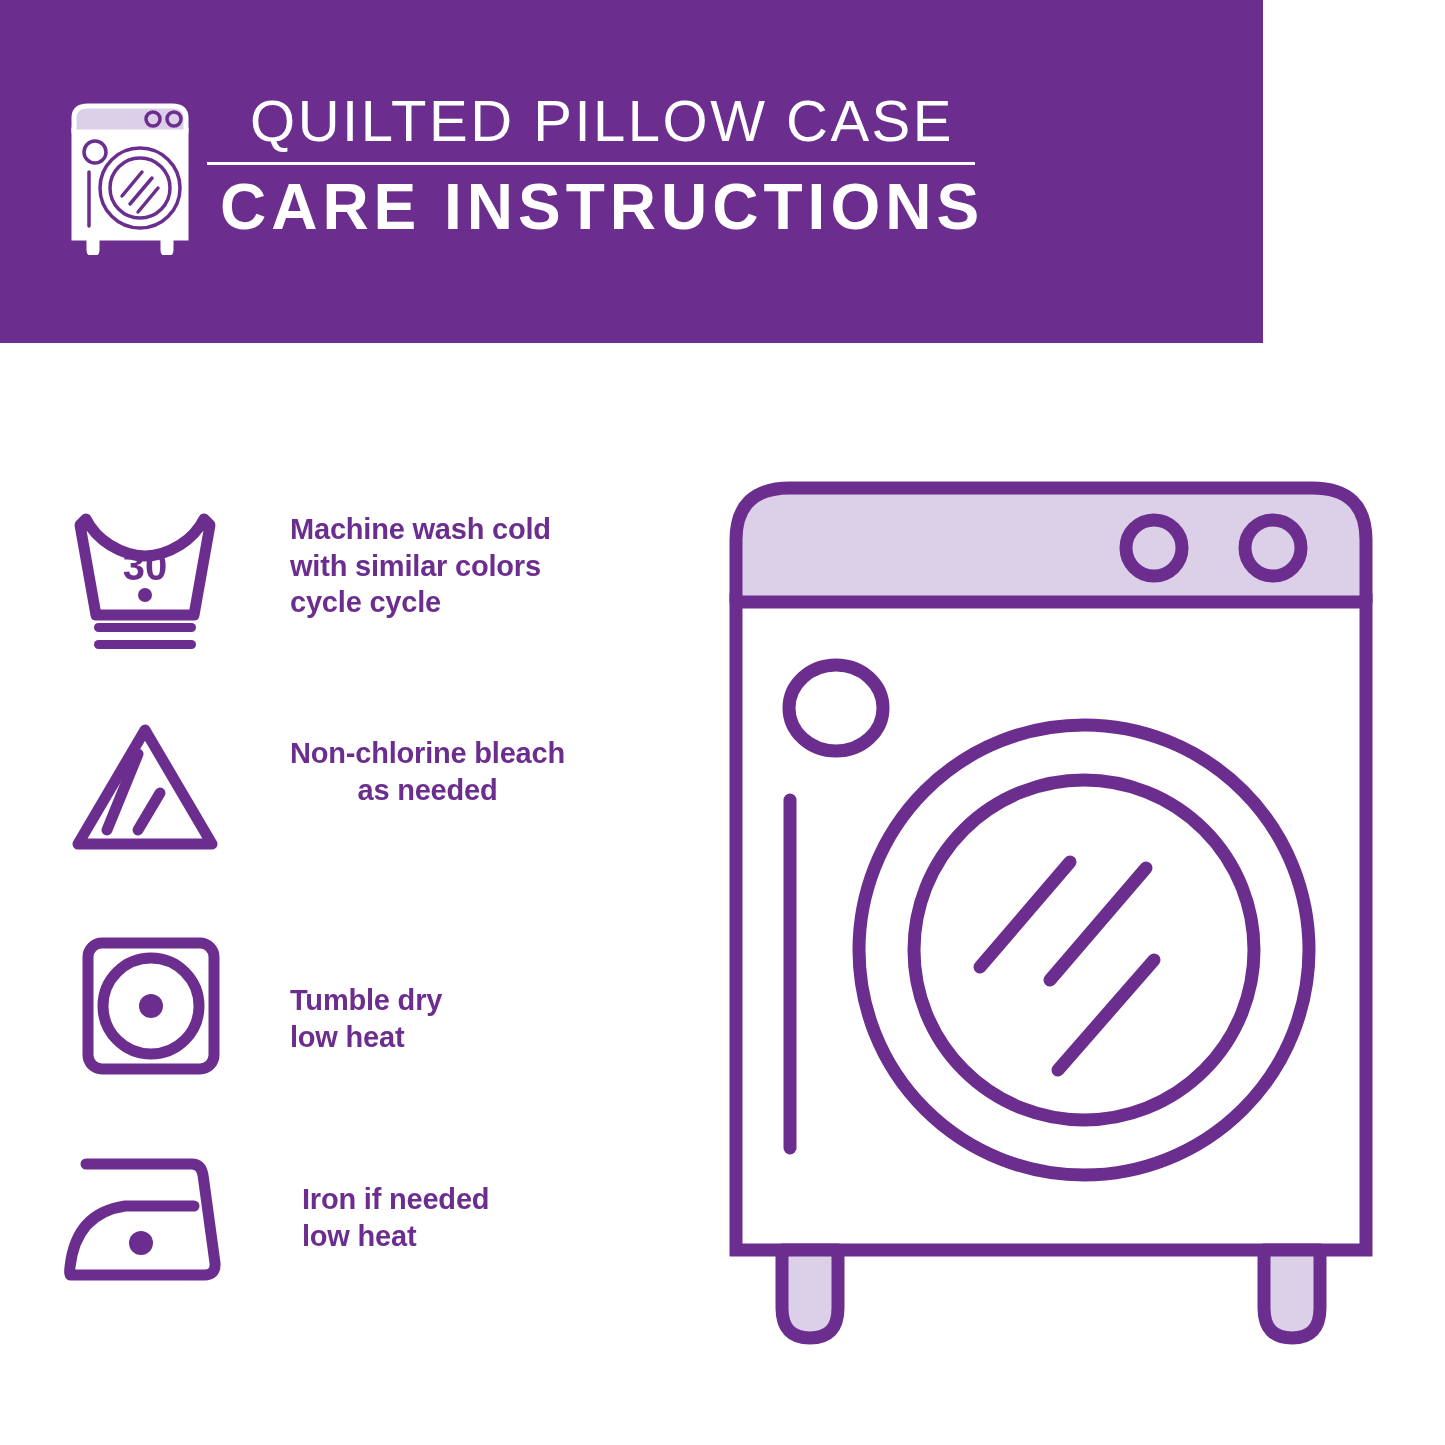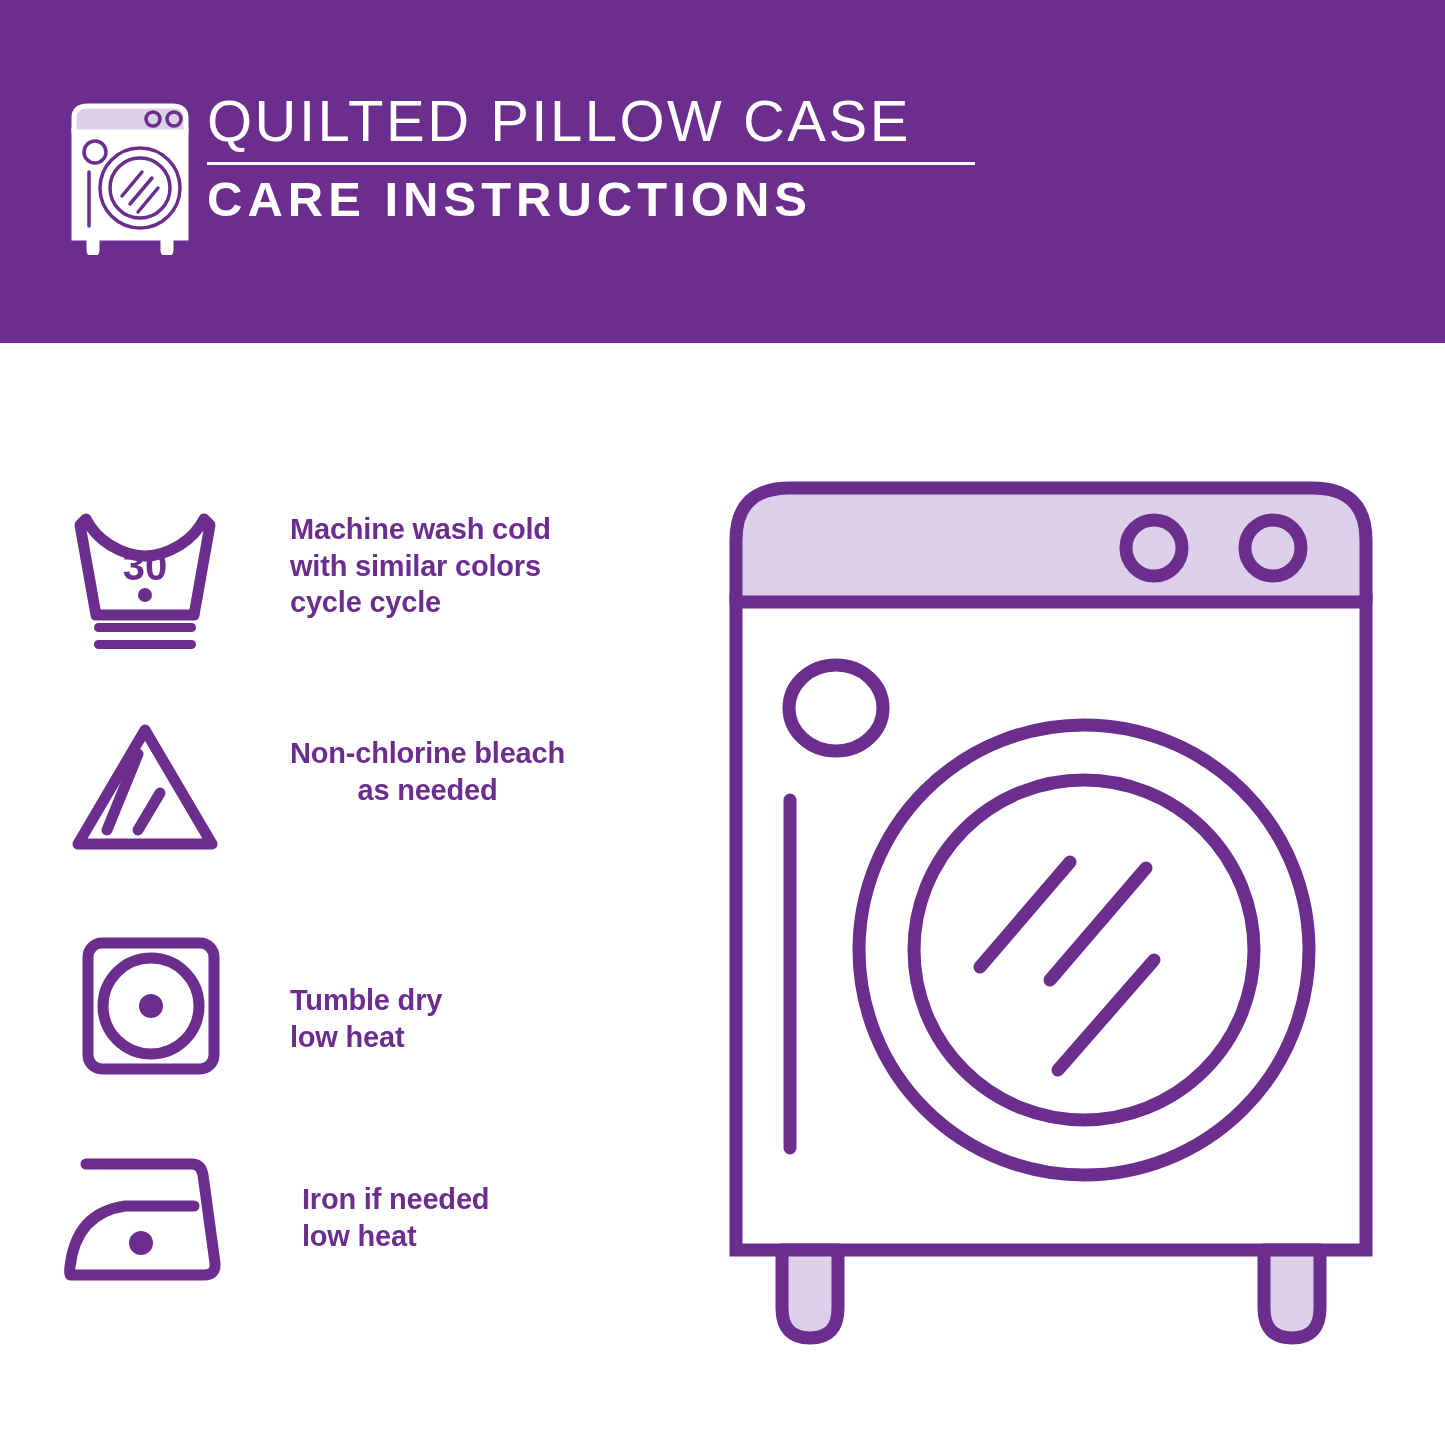--- a/index.html
+++ b/index.html
@@ -16,23 +16,24 @@
     height: 1445px;
     background: #ffffff;
     overflow: hidden;
   }
 
   
   .header {
     position: absolute;
     left: 0;
     top: 0;
-    width: 1445px;
+    width: 1263px;
     height: 343px;
     background: #6C2E8E;
+    text-align: center;
   }
   .header-icon {
     position: absolute;
     left: 60px;
     top: 100px;
     width: 140px;
     height: 155px;
   }
   .header-titles {
     position: absolute;
@@ -50,21 +51,21 @@
     font-stretch: condensed;
   }
   .title-rule {
     width: 768px;
     height: 3px;
     background: #ffffff;
     margin: 12px 0 10px 0;
   }
   .title-line2 {
     color: #ffffff;
-    font-size: 49px;
+    font-size: 64px;
     line-height: 1.0;
     letter-spacing: 5px;
     font-weight: 700;
     white-space: nowrap;
   }
 
   
   .instructions {
     position: absolute;
     left: 0;

